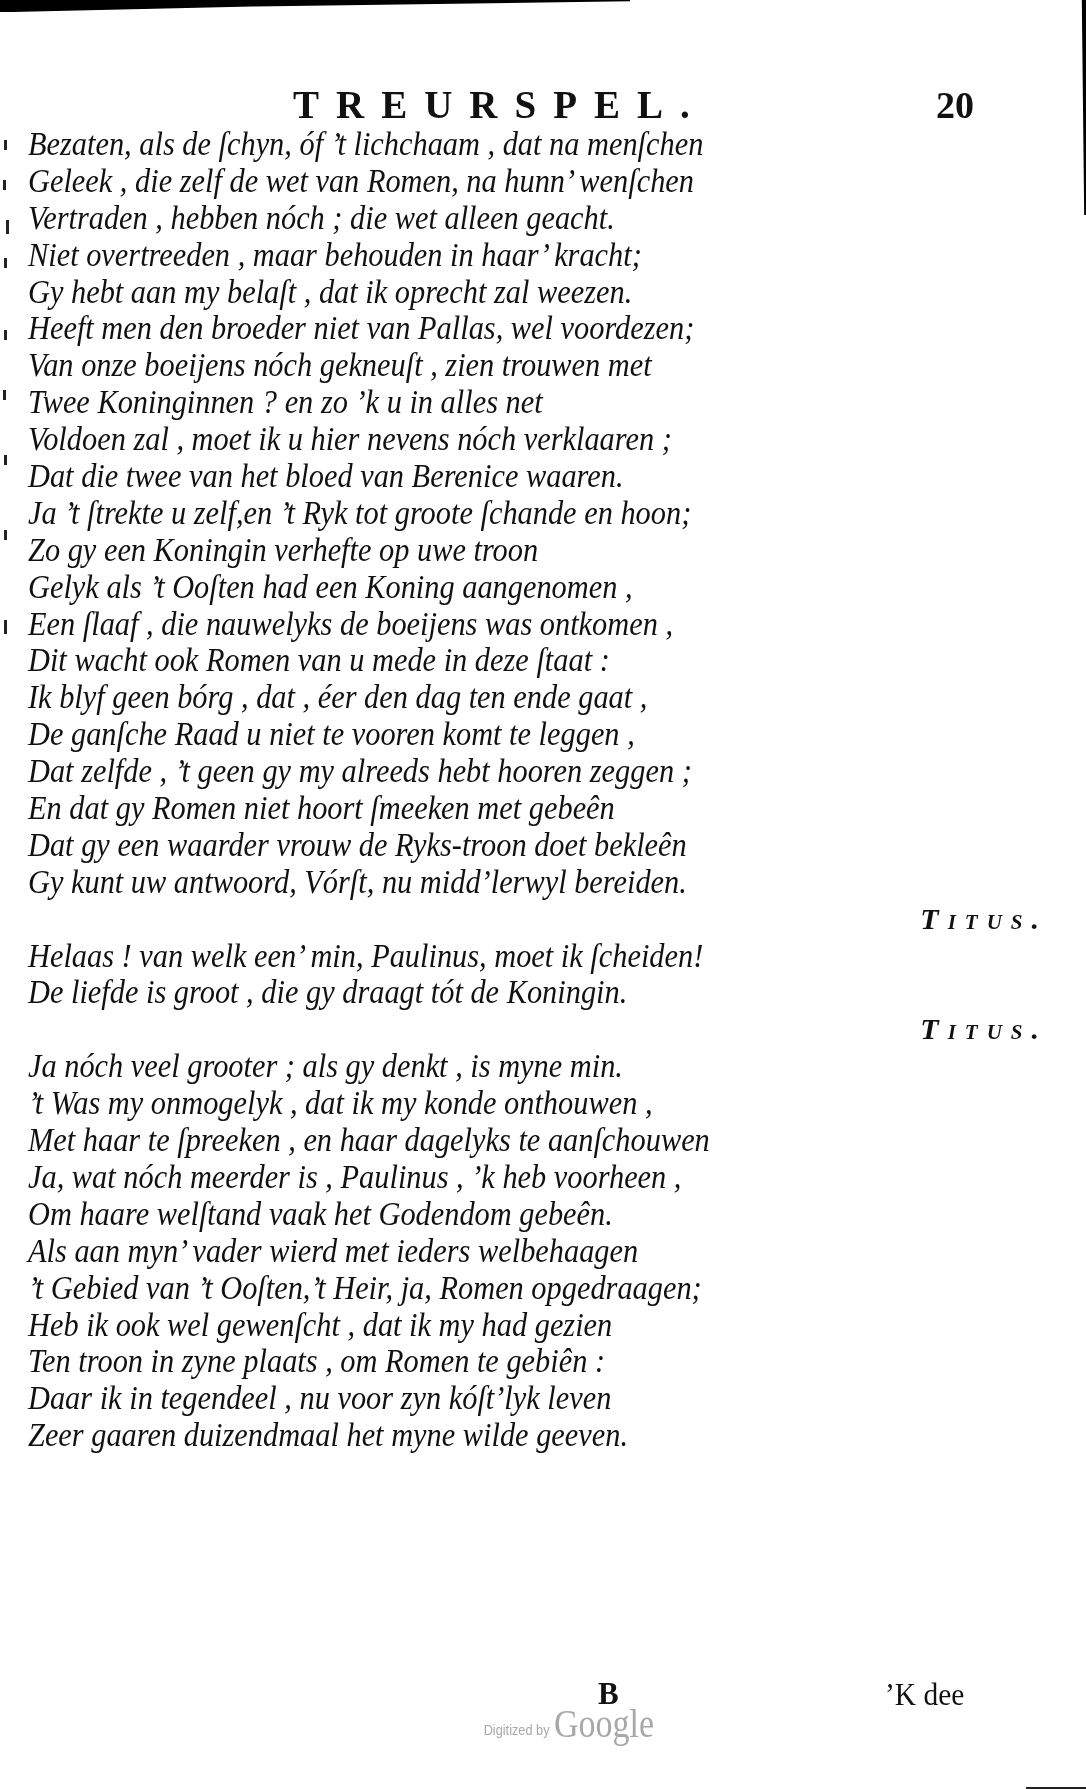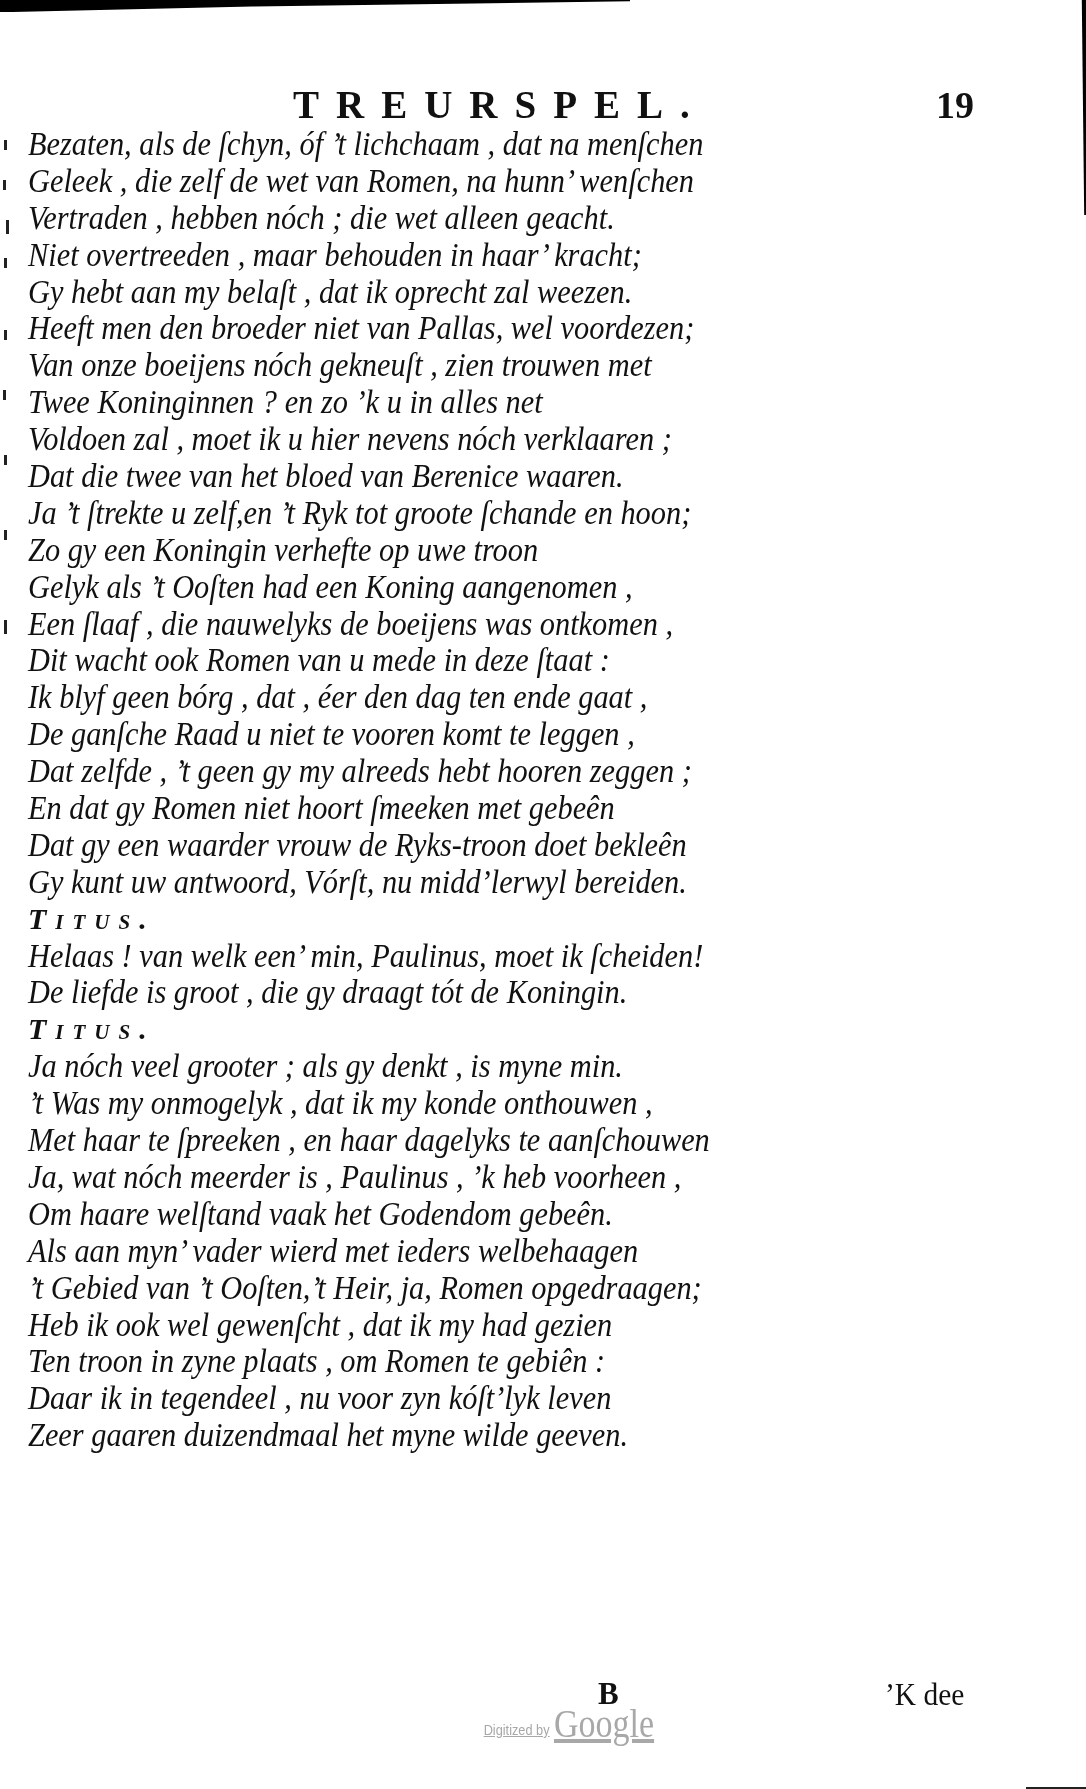--- a/index.html
+++ b/index.html
@@ -91,21 +91,21 @@
     white-space: nowrap;
     transform-origin: left center;
     transform: scaleX(0.92);
   }
   .speaker {
     display: block;
     height: 36.9px;
     line-height: 36.9px;
     font-size: 30px;
     font-weight: bold;
-    text-align: left;
+    text-align: right;
     letter-spacing: 9px;
     font-variant: small-caps;
     white-space: nowrap;
   }
   .footer {
     position: absolute;
     left: 0;
     top: 1676px;
     width: 1086px;
     height: 80px;
@@ -129,21 +129,20 @@
   }
   .watermark {
     position: absolute;
     left: 472px;
     top: 1704px;
     height: 40px;
     display: flex;
     align-items: flex-end;
     gap: 4px;
     color: #a8a8a8;
-    text-decoration: underline;
   }
   .watermark-small {
     font-family: "Liberation Sans", "DejaVu Sans", sans-serif;
     font-size: 15px;
     line-height: 20px;
     padding-bottom: 4px;
     transform: scaleX(0.85);
     transform-origin: right center;
   }
   .watermark-brand {
@@ -170,21 +169,21 @@
     <span class="speck" style="left:4px;top:198px;"></span>
     <span class="speck" style="left:4px;top:270px;"></span>
     <span class="speck" style="left:3px;top:330px;"></span>
     <span class="speck" style="left:4px;top:395px;"></span>
     <span class="speck" style="left:4px;top:470px;"></span>
     <span class="speck" style="left:4px;top:560px;height:14px;"></span>
   </div>
 
   <div class="running-head">
     <span class="running-title">TREURSPEL.</span>
-    <span class="page-number">19</span>
+    <span class="page-number">20</span>
   </div>
 
   <div class="verse-block" id="verse-block">
       <span class="line">Bezaten, als de ſchyn, óf ’t lichchaam , dat na menſchen</span>
       <span class="line">Geleek , die zelf de wet van Romen, na hunn’ wenſchen</span>
       <span class="line">Vertraden ,  hebben nóch ;  die wet alleen geacht.</span>
       <span class="line">Niet overtreeden ,  maar behouden in haar’ kracht;</span>
       <span class="line">Gy hebt aan my belaſt ,  dat ik oprecht zal weezen.</span>
       <span class="line">Heeft men den broeder niet van Pallas,  wel voordezen;</span>
       <span class="line">Van onze boeijens nóch gekneuſt ,  zien trouwen met</span>

